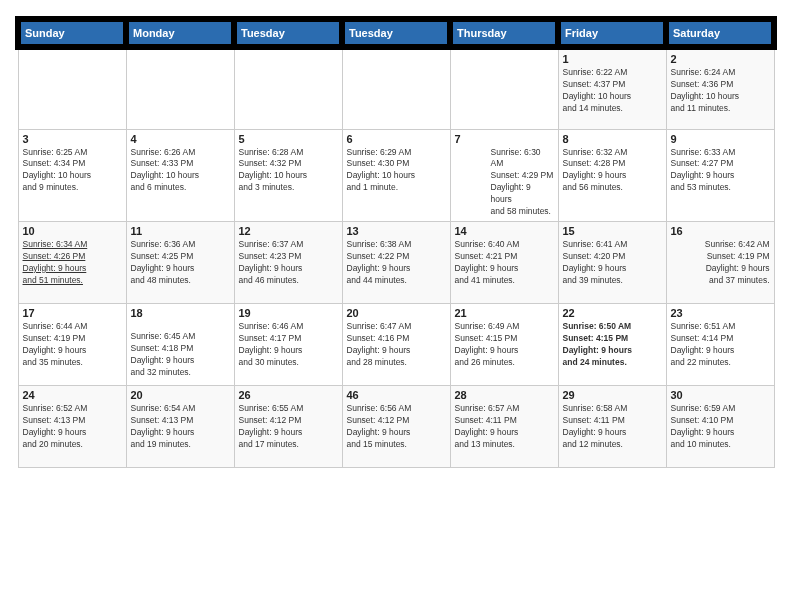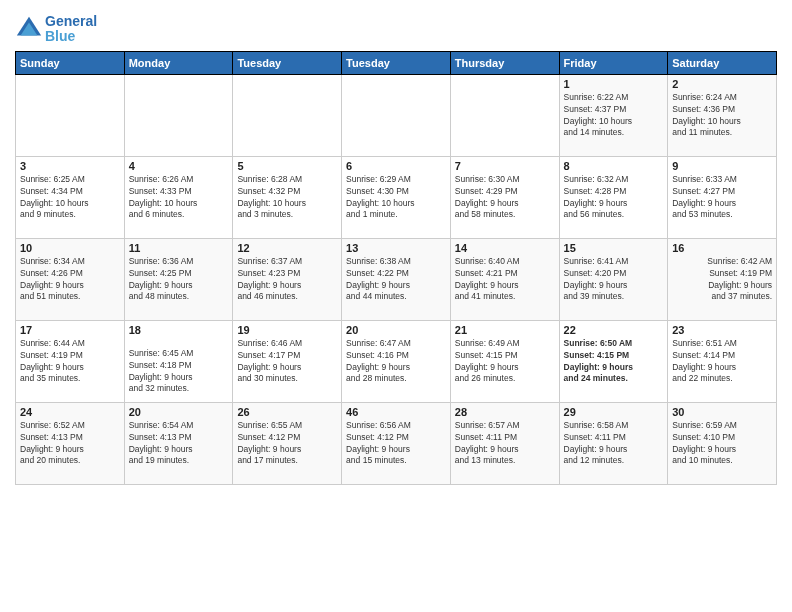--- a/index.html
+++ b/index.html
@@ -48,21 +48,21 @@
       border-collapse: collapse;
       table-layout: fixed;
     }
     thead th {
       background-color: #2b6cb0;
       color: white;
       font-size: 11px;
       font-weight: bold;
       padding: 5px 4px;
       text-align: left;
-      border: 1px solid #000000;
+      border: 6px solid #000000;
     }
     tbody td {
       border: 1px solid #ccc;
       vertical-align: top;
       font-size: 9px;
       color: #333;
       padding: 3px 4px;
       height: 82px;
       background: #fff;
     }
@@ -82,30 +82,20 @@
     }
     .empty-cell {
       background: #fff !important;
     }
   </style>
 </head>
 <body>
 
 <div class="page">
   <div class="header-area">
-    <div class="logo">
-      <svg class="logo-icon" viewBox="0 0 30 30">
-        <polygon points="15,2 28,22 2,22" fill="#2b6cb0"></polygon>
-        <polygon points="15,8 24,22 6,22" fill="#4a9fd4"></polygon>
-      </svg>
-      <div>
-        <div style="font-size:14px;font-weight:bold;color:#2b6cb0;line-height:1.1">General</div>
-        <div style="font-size:14px;font-weight:bold;color:#4a9fd4;line-height:1.1">Blue</div>
-      </div>
-    </div>
   </div>
 
   <table>
     <thead>
       <tr>
         <th>Sunday</th>
         <th>Monday</th>
         <th>Tuesday</th>
         <th>Tuesday</th>
         <th>Thursday</th>
@@ -159,21 +149,21 @@
           </td>
           <td>
             <div class="day-number">6</div>
             <div class="day-info" style="white-space: pre-line;">Sunrise: 6:29 AM
 Sunset: 4:30 PM
 Daylight: 10 hours
 and 1 minute.</div>
           </td>
           <td>
             <div class="day-number">7</div>
-            <div class="day-info" style="white-space: pre-line;">Sunrise: 6:30 AM
+            <div class="day-info" style="white-space: pre-line; margin-left: 36px;">Sunrise: 6:30 AM
 Sunset: 4:29 PM
 Daylight: 9 hours
 and 58 minutes.</div>
           </td>
           <td>
             <div class="day-number">8</div>
             <div class="day-info" style="white-space: pre-line;">Sunrise: 6:32 AM
 Sunset: 4:28 PM
 Daylight: 9 hours
 and 56 minutes.</div>
@@ -182,21 +172,21 @@
             <div class="day-number">9</div>
             <div class="day-info" style="white-space: pre-line;">Sunrise: 6:33 AM
 Sunset: 4:27 PM
 Daylight: 9 hours
 and 53 minutes.</div>
           </td>
         </tr>
         <tr>
           <td>
             <div class="day-number">10</div>
-            <div class="day-info" style="white-space: pre-line;">Sunrise: 6:34 AM
+            <div class="day-info" style="white-space: pre-line; text-decoration: underline;">Sunrise: 6:34 AM
 Sunset: 4:26 PM
 Daylight: 9 hours
 and 51 minutes.</div>
           </td>
           <td>
             <div class="day-number">11</div>
             <div class="day-info" style="white-space: pre-line;">Sunrise: 6:36 AM
 Sunset: 4:25 PM
 Daylight: 9 hours
 and 48 minutes.</div>

